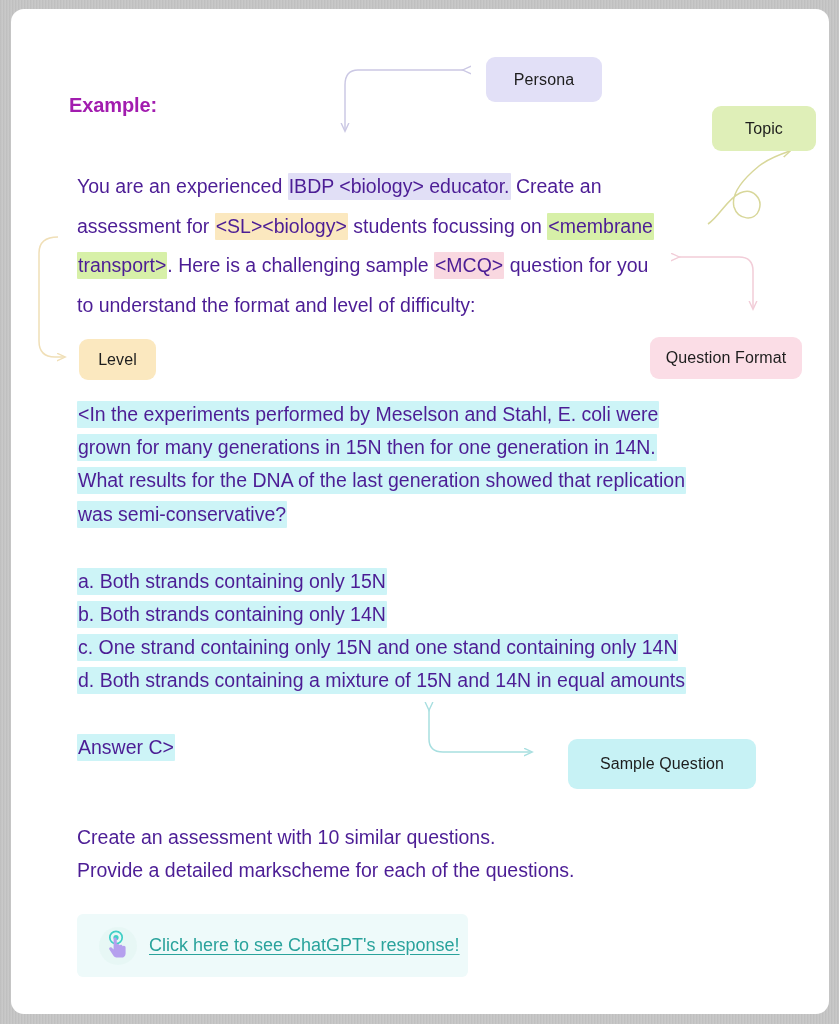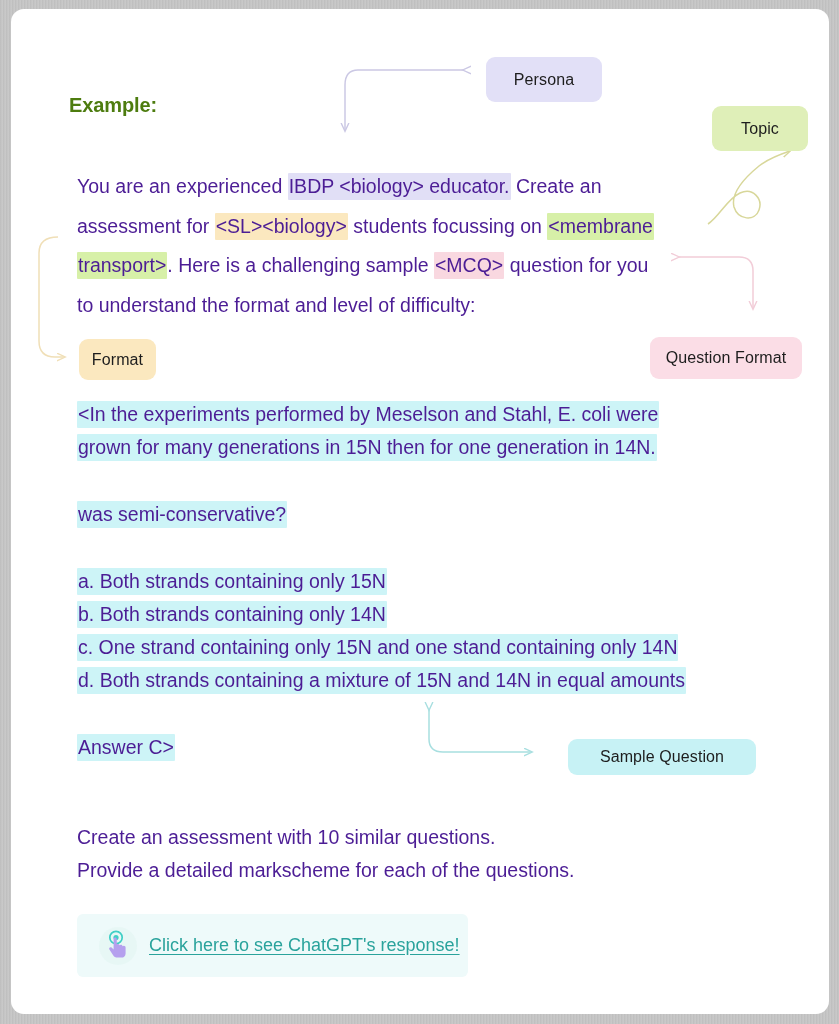--- a/index.html
+++ b/index.html
@@ -42,21 +42,21 @@
     color: #2b2b2b;
     font-size: 19.5px;
     letter-spacing: -0.1px;
     white-space: nowrap;
   }
   #example-label {
     left: 58px;
     top: 85px;
     font-size: 20px;
     font-weight: 700;
-    color: #4d7c0f;
+    color: #a21caf;
   }
 
   
   .hl {
     padding: 2px 1px 3px 1px;
     border-radius: 1px;
   }
   .hl-lav   { background: #e1dff6; }
   .hl-cream { background: #fbe8bf; text-align: center; }
   .hl-green { background: #d7f0a8; }
@@ -69,24 +69,24 @@
     display: flex;
     align-items: center;
     justify-content: center;
     border-radius: 9px;
     font-size: 16px;
     color: #1d1d1d;
     letter-spacing: 0.1px;
     box-sizing: border-box;
   }
   #pill-persona   { left: 475px; top: 48px;  width: 116px; height: 45px; background: #e2e0f7; }
-  #pill-topic     { left: 701px; top: 97px;  width: 96px;  height: 45px; background: #dfefb8; }
+  #pill-topic     { left: 701px; top: 97px;  width: 104px;  height: 45px; background: #dfefb8; }
   #pill-level     { left: 68px;  top: 330px; width: 77px;  height: 41px; background: #fbe8bf; }
   #pill-qformat   { left: 639px; top: 328px; width: 152px; height: 42px; background: #fbdde6; }
-  #pill-sampleq   { left: 557px; top: 730px; width: 188px; height: 36px; background: #c7f2f5; }
+  #pill-sampleq   { left: 557px; top: 730px; width: 188px; height: 50px; background: #c7f2f5; }
 
   
   #arrows {
     position: absolute;
     left: 0; top: 0;
     width: 819px;
     height: 1005px;
     pointer-events: none;
   }
 
@@ -162,36 +162,37 @@
 
     <div class="txt" id="example-label">Example:</div>
 
     <div class="pill" id="pill-persona">
       <span>Persona</span>
     </div>
     <div class="pill" id="pill-topic">
       <span>Topic</span>
     </div>
     <div class="pill" id="pill-level">
-      <span>Format</span>
+      <span>Level</span>
     </div>
     <div class="pill" id="pill-qformat">
       <span>Question Format</span>
     </div>
     <div class="pill" id="pill-sampleq">
       <span>Sample Question</span>
     </div>
 
     <div class="line" id="pl0" style="top:166px"><span>You are an experienced </span><span class="hl hl-lav">IBDP &lt;biology&gt; educator.</span><span> Create an</span></div>
     <div class="line" id="pl1" style="top:206px"><span>assessment for </span><span class="hl hl-cream">&lt;SL&gt;&lt;biology&gt;</span><span> students focussing on </span><span class="hl hl-green">&lt;membrane</span></div>
     <div class="line" id="pl2" style="top:245px"><span class="hl hl-green">transport&gt;</span><span>. Here is a challenging sample </span><span class="hl hl-pink">&lt;MCQ&gt;</span><span> question for you</span></div>
     <div class="line" id="pl3" style="top:285px"><span>to understand the format and level of difficulty:</span></div>
 
     <div class="line" id="ql0" style="top:394px"><span class="hl hl-cyan">&lt;In the experiments performed by Meselson and Stahl, E. coli were</span></div>
     <div class="line" id="ql1" style="top:427px"><span class="hl hl-cyan">grown for many generations in 15N then for one generation in 14N.</span></div>
+    <div class="line" id="ql2" style="top:460px"><span class="hl hl-cyan">What results for the DNA of the last generation showed that replication</span></div>
     <div class="line" id="ql3" style="top:494px"><span class="hl hl-cyan">was semi-conservative?</span></div>
 
     <div class="line" id="ao0" style="top:561px"><span class="hl hl-cyan">a. Both strands containing only 15N</span></div>
     <div class="line" id="ao1" style="top:594px"><span class="hl hl-cyan">b. Both strands containing only 14N</span></div>
     <div class="line" id="ao2" style="top:627px"><span class="hl hl-cyan">c. One strand containing only 15N and one stand containing only 14N</span></div>
     <div class="line" id="ao3" style="top:660px"><span class="hl hl-cyan">d. Both strands containing a mixture of 15N and 14N in equal amounts</span></div>
 
     <div class="line" id="akl" style="top:727px"><span class="hl hl-cyan">Answer C&gt;</span></div>
 
     <div class="line" id="cl0" style="top:817px"><span>Create an assessment with 10 similar questions.</span></div>

